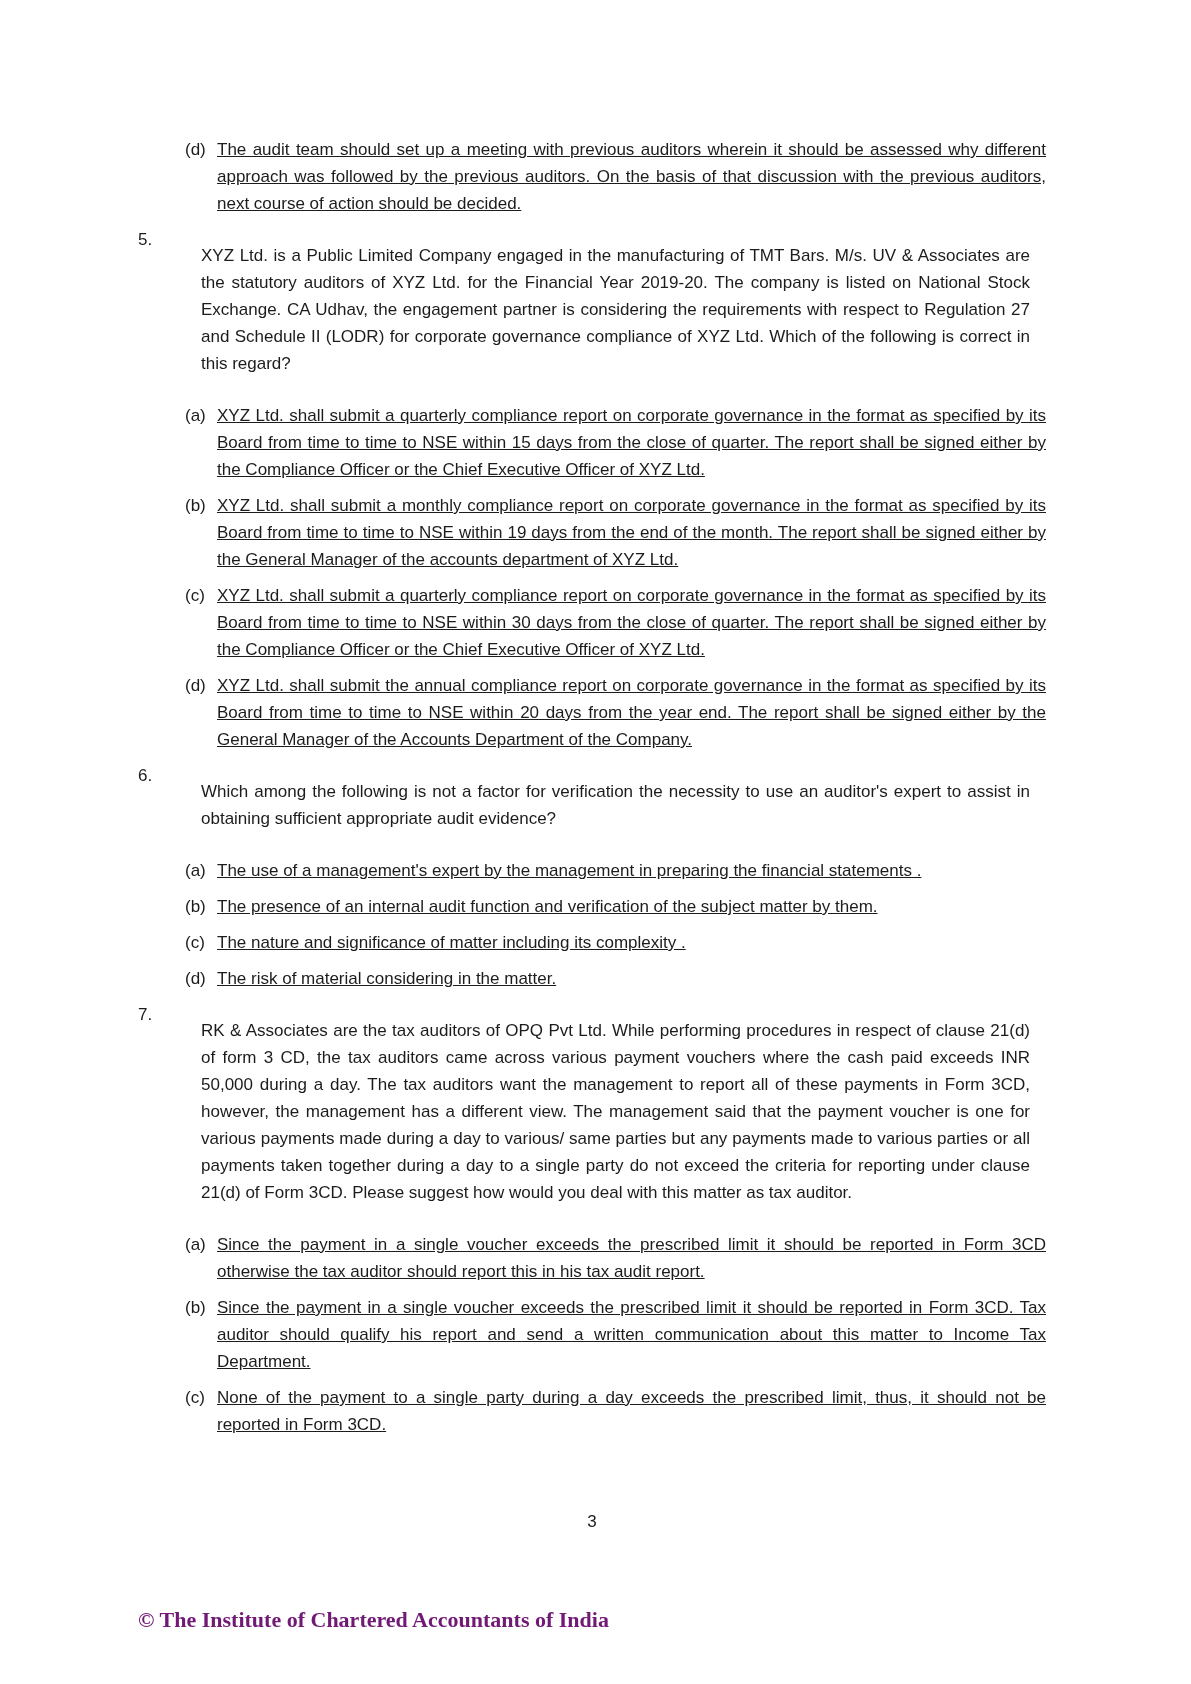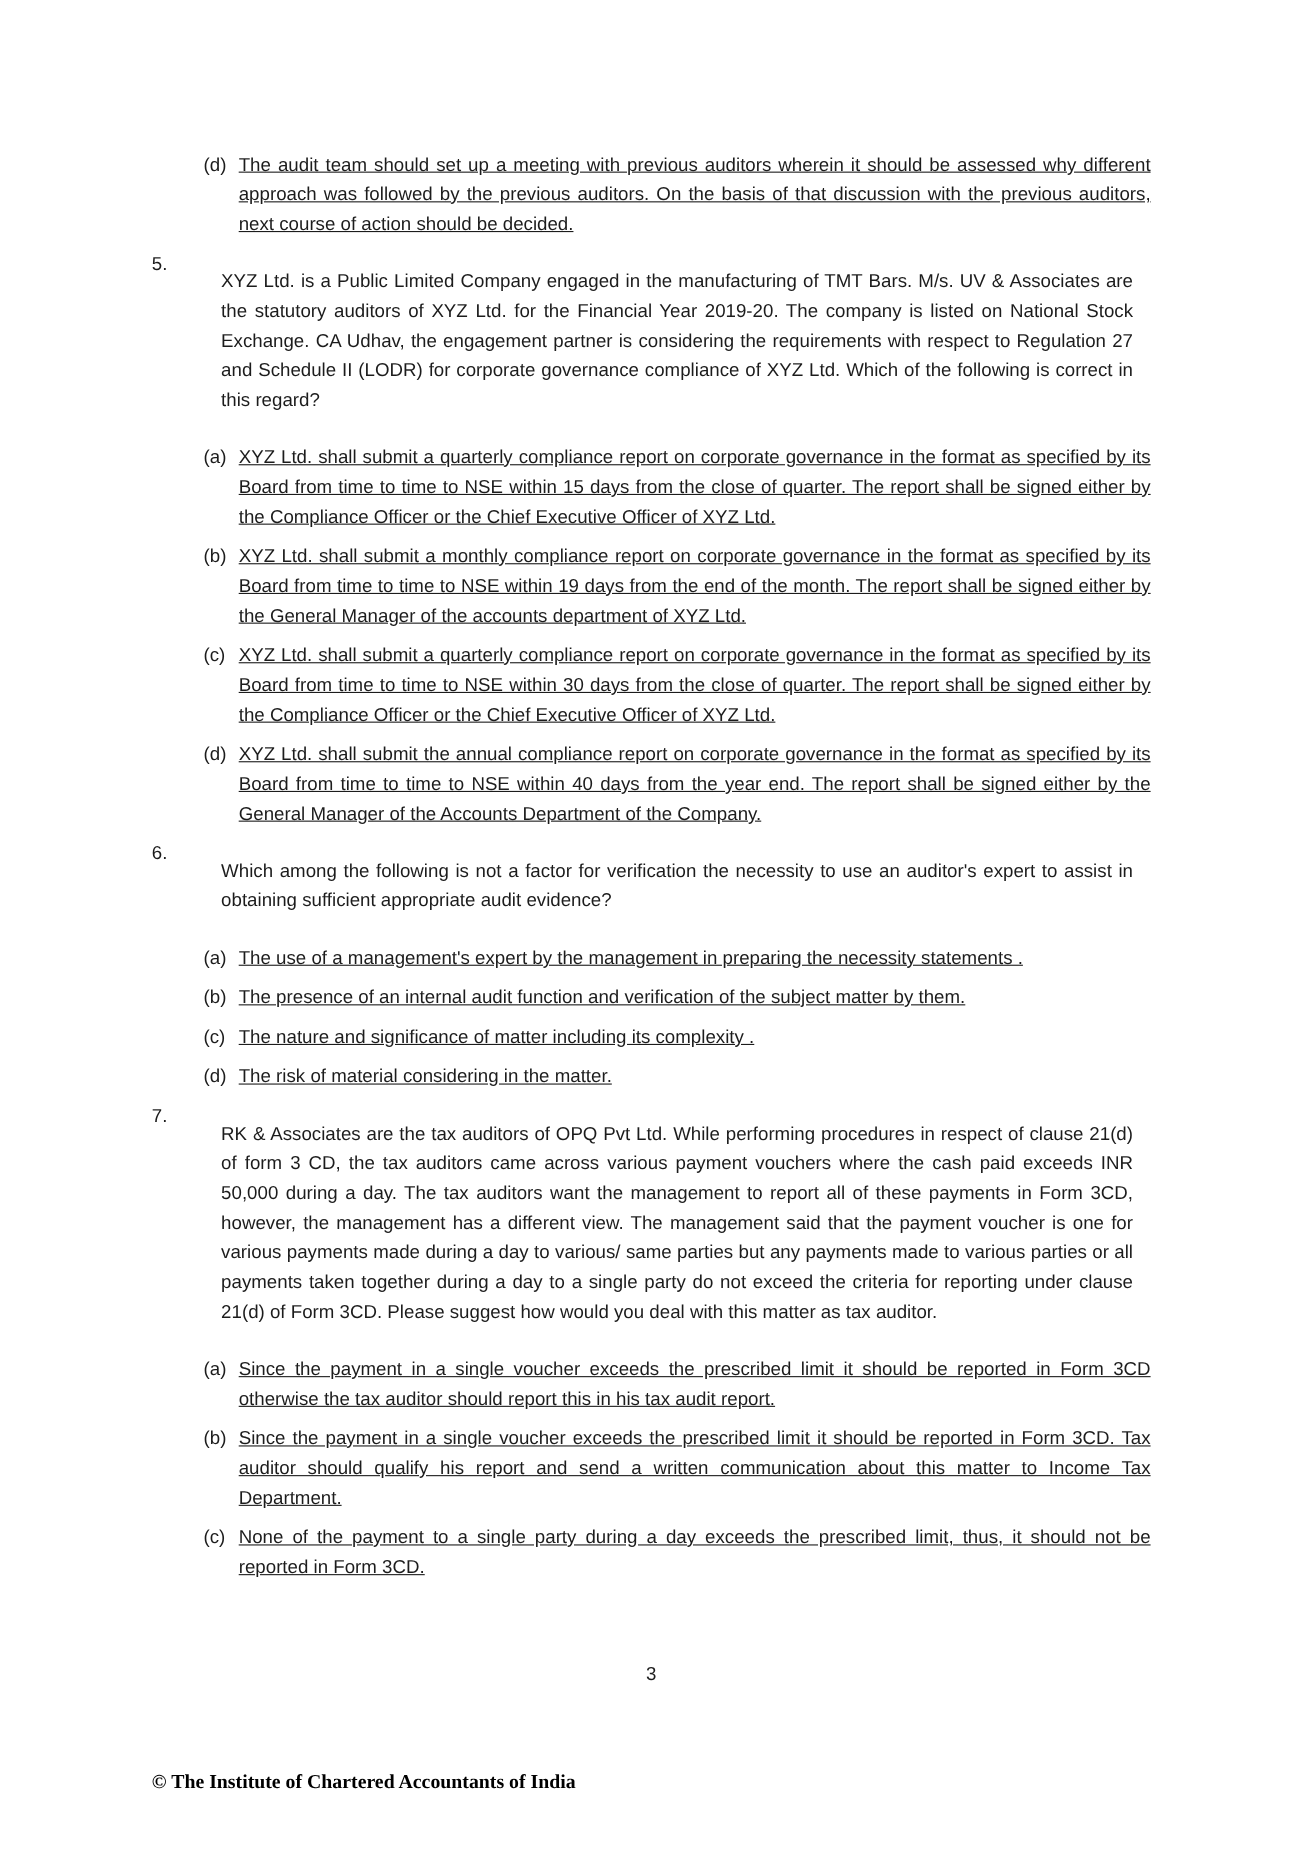--- a/index.html
+++ b/index.html
@@ -59,22 +59,22 @@
     top: 1508px;
     width: 908px;
     text-align: center;
   }
   .footer {
     position: absolute;
     left: 138px;
     top: 1606px;
     font-family: "Liberation Serif", serif;
     font-weight: bold;
-    font-size: 18px;
-    color: #000000;
+    font-size: 22px;
+    color: #701a75;
   }
 </style>
 </head>
 <body>
 
 <div class="page">
   <main class="content">
 
     <div class="option-row orphan">
       <span class="opt-label">(d)</span>
@@ -93,32 +93,32 @@
       <div class="option-row">
         <span class="opt-label">(b)</span>
         <p class="opt-text">XYZ Ltd. shall submit a monthly compliance report on corporate governance in the format as specified by its Board from time to time to NSE within 19 days from the end of the month. The report shall be signed either by the General Manager of the accounts department of XYZ Ltd.</p>
       </div>
       <div class="option-row">
         <span class="opt-label">(c)</span>
         <p class="opt-text">XYZ Ltd. shall submit a quarterly compliance report on corporate governance in the format as specified by its Board from time to time to NSE within 30 days from the close of quarter. The report shall be signed either by the Compliance Officer or the Chief Executive Officer of XYZ Ltd.</p>
       </div>
       <div class="option-row">
         <span class="opt-label">(d)</span>
-        <p class="opt-text">XYZ Ltd. shall submit the annual compliance report on corporate governance in the format as specified by its Board from time to time to NSE within 40 days from the year end. The report shall be signed either by the General Manager of the Accounts Department of the Company.</p>
+        <p class="opt-text">XYZ Ltd. shall submit the annual compliance report on corporate governance in the format as specified by its Board from time to time to NSE within 20 days from the year end. The report shall be signed either by the General Manager of the Accounts Department of the Company.</p>
       </div>
     </section>
 
     <section>
       <div class="q-row">
         <span class="q-num">6.</span>
         <p class="q-text">Which among the following is not a factor for verification the necessity to use an auditor's expert to assist in obtaining sufficient appropriate audit evidence?</p>
       </div>
       <div class="option-row">
         <span class="opt-label">(a)</span>
-        <p class="opt-text">The use of a management's expert by the management in preparing the necessity statements .</p>
+        <p class="opt-text">The use of a management's expert by the management in preparing the financial statements .</p>
       </div>
       <div class="option-row">
         <span class="opt-label">(b)</span>
         <p class="opt-text">The presence of an internal audit function and verification of the subject matter by them.</p>
       </div>
       <div class="option-row">
         <span class="opt-label">(c)</span>
         <p class="opt-text">The nature and significance of matter including its complexity .</p>
       </div>
       <div class="option-row">

